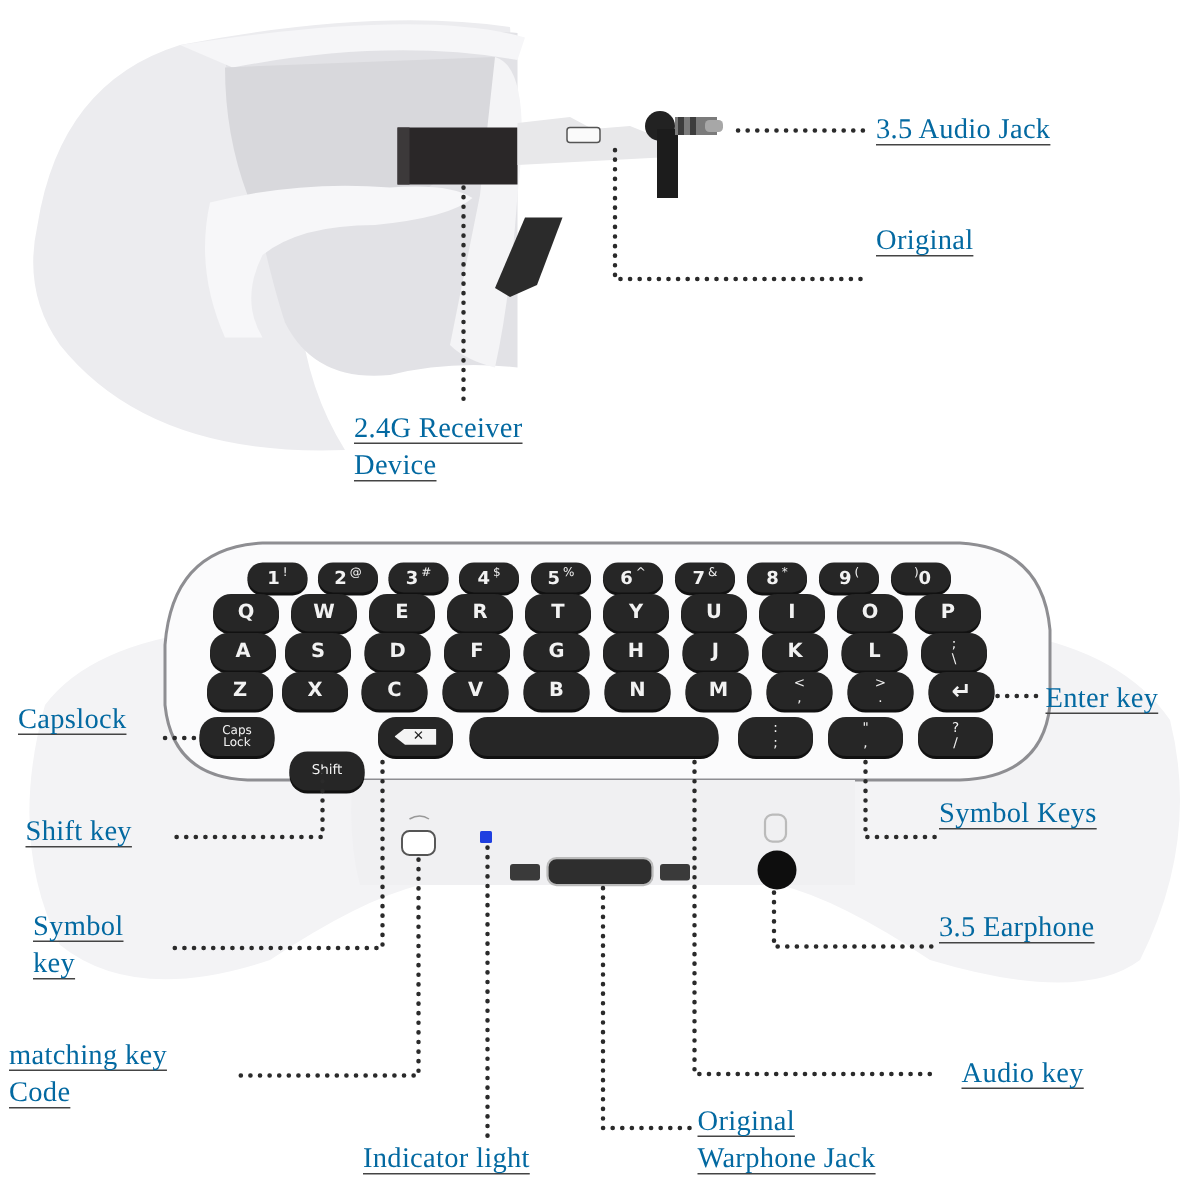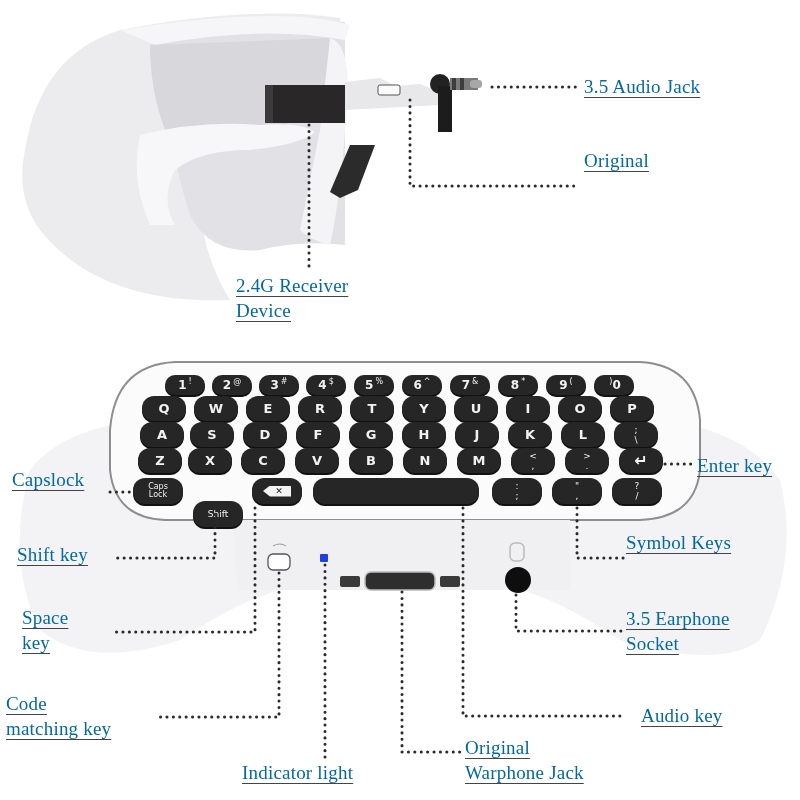--- a/index.html
+++ b/index.html
@@ -217,29 +217,28 @@
   <div>Device</div>
 </div>
 
 <div class="label" style="left:697px;top:453px;">Enter key</div>
 <div class="label" style="left:12px;top:467px;">Capslock</div>
 <div class="label" style="left:17px;top:542px;">Shift key</div>
 <div class="label c" style="left:626px;top:530px;width:134px;">
   <div>Symbol Keys</div>
 </div>
 <div class="label c" style="left:22px;top:605px;width:76px;">
-  <div>Space</div>
+  <div>Symbol</div>
   <div>key</div>
 </div>
 <div class="label c" style="left:626px;top:606px;width:138px;">
   <div>3.5 Earphone</div>
-  <div>Socket</div>
 </div>
 <div class="label c" style="left:6px;top:691px;width:144px;">
+  <div>matching key</div>
   <div>Code</div>
-  <div>matching key</div>
 </div>
 <div class="label" style="left:641px;top:703px;">Audio key</div>
 <div class="label" style="left:242px;top:760px;">Indicator light</div>
 <div class="label c" style="left:465px;top:735px;width:168px;">
   <div>Original</div>
   <div>Warphone Jack</div>
 </div>
 
 </body></html>

